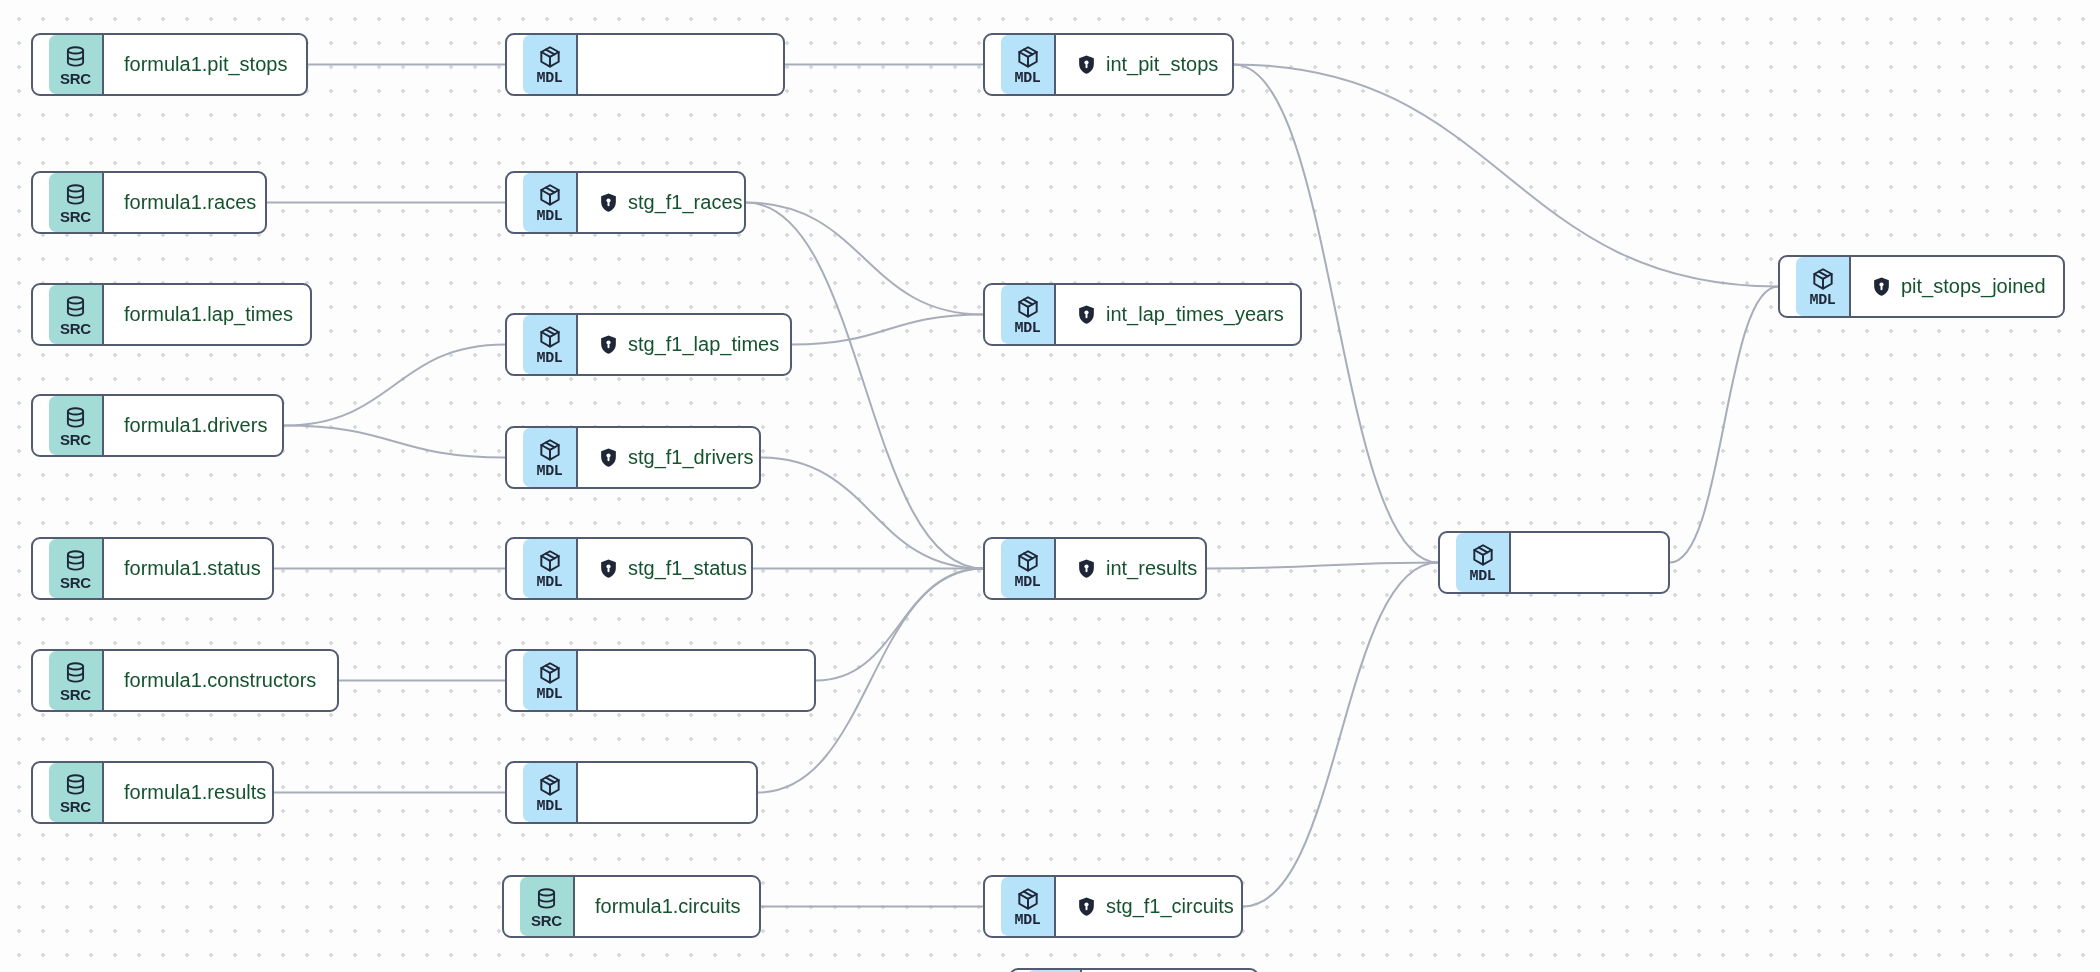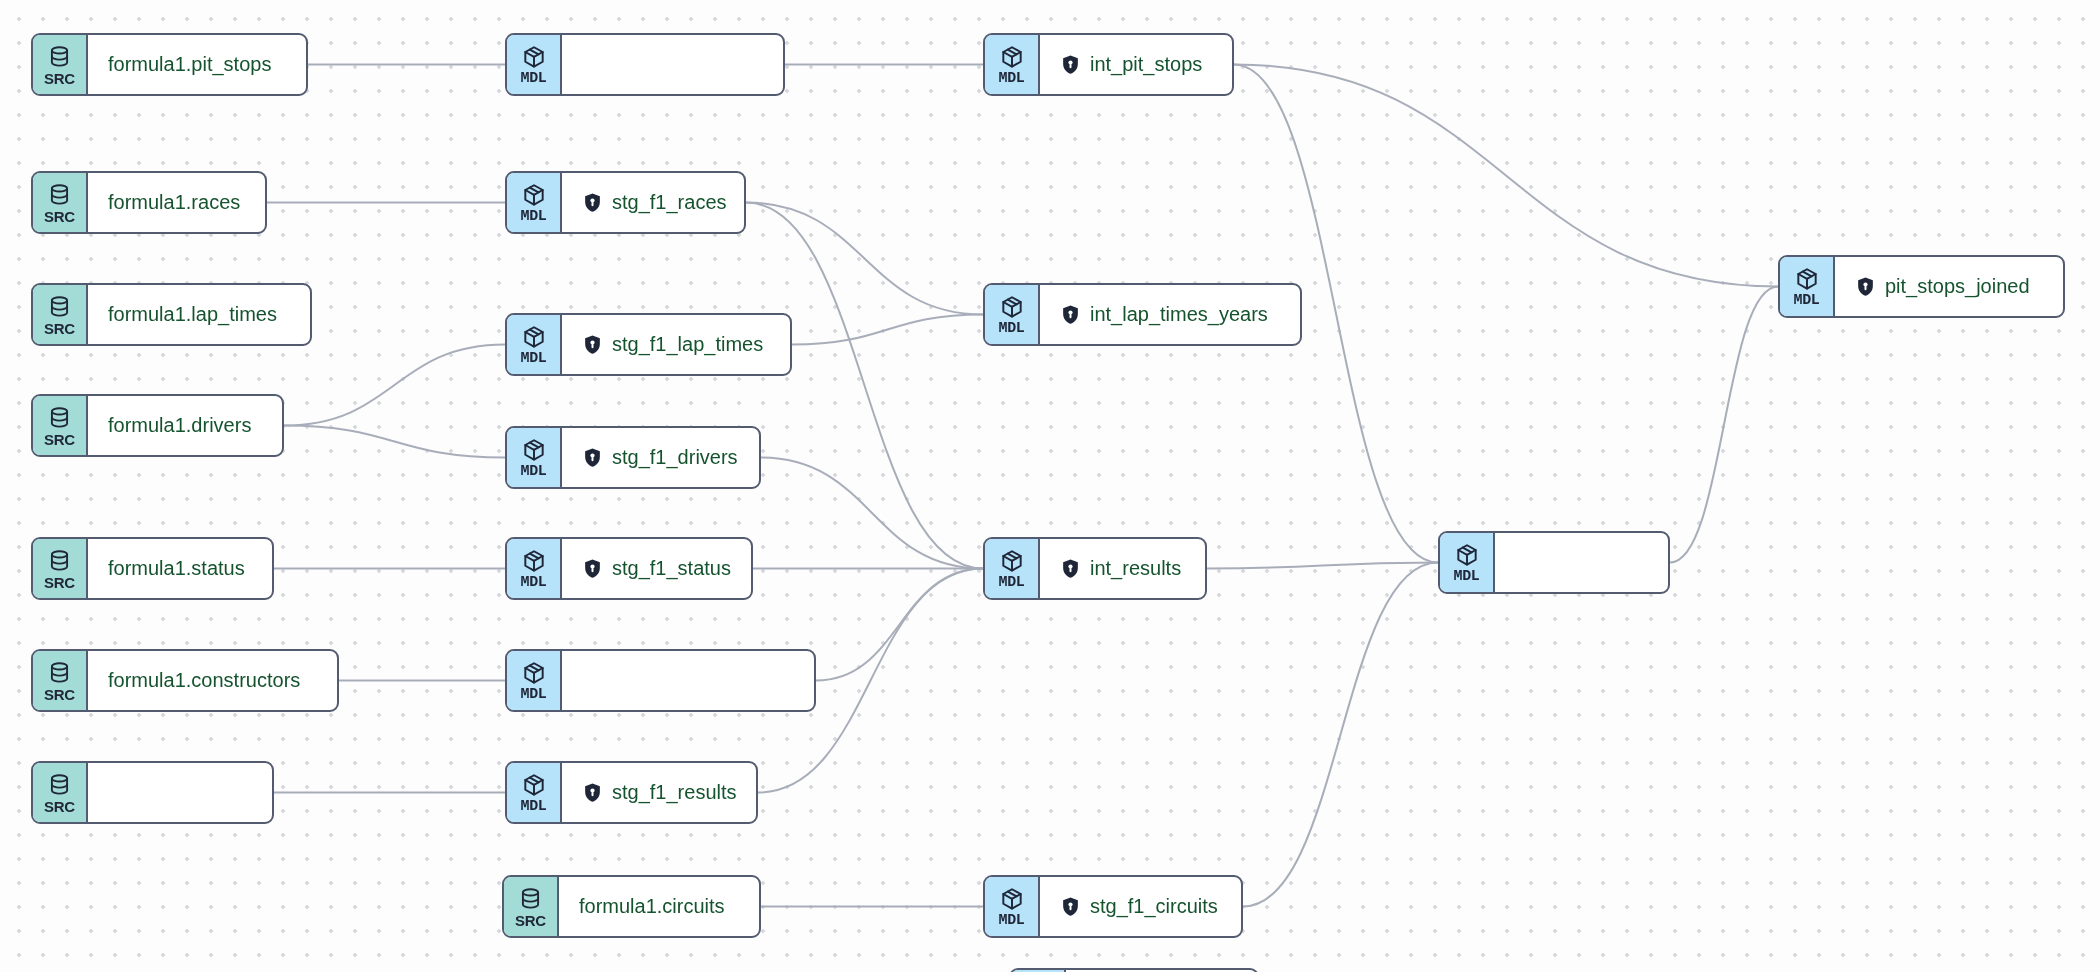--- a/index.html
+++ b/index.html
@@ -18,20 +18,21 @@
   .node{
     position:absolute;
     display:flex;
     align-items:stretch;
     height:63px;
     background:#ffffff;
     border:2px solid #525b6f;
     border-radius:9px;
     box-sizing:border-box;
     cursor:pointer;
+    padding-left:16px;
   }
   .node .iconbox{
     width:55px;
     flex:0 0 55px;
     display:flex;
     flex-direction:column;
     align-items:center;
     justify-content:center;
     gap:0px;
     border-right:2px solid #525b6f;
@@ -185,20 +186,23 @@
       <div class="iconbox">
         <span>
           <svg class="glyph" width="25" height="25" viewBox="0 0 24 24" fill="none" stroke="#1e2637" stroke-width="1.8" stroke-linecap="round">
             <ellipse cx="12" cy="5.2" rx="7.3" ry="3"></ellipse>
             <path d="M4.7 5.2 V11 c0 1.65 3.27 3 7.3 3 s7.3-1.35 7.3-3 V5.2"></path>
             <path d="M4.7 11 V16.8 c0 1.65 3.27 3 7.3 3 s7.3-1.35 7.3-3 V11"></path>
           </svg>
         </span>
         <span class="badge">SRC</span>
       </div>
+      <div class="body">
+        <span class="label">formula1.results</span>
+      </div>
     </div>
     <div class="node src" style="left: 502px; top: 875px; width: 259px;">
       <div class="iconbox">
         <span>
           <svg class="glyph" width="25" height="25" viewBox="0 0 24 24" fill="none" stroke="#1e2637" stroke-width="1.8" stroke-linecap="round">
             <ellipse cx="12" cy="5.2" rx="7.3" ry="3"></ellipse>
             <path d="M4.7 5.2 V11 c0 1.65 3.27 3 7.3 3 s7.3-1.35 7.3-3 V5.2"></path>
             <path d="M4.7 11 V16.8 c0 1.65 3.27 3 7.3 3 s7.3-1.35 7.3-3 V11"></path>
           </svg>
         </span>
@@ -322,28 +326,20 @@
       <div class="iconbox">
         <span>
           <svg class="glyph" width="26" height="26" viewBox="0 0 24 24" fill="none" stroke="#1e2637" stroke-width="1.8" stroke-linejoin="round" stroke-linecap="round">
             <path d="M12 3 L20 7.4 V16.4 L12 20.8 L4 16.4 V7.4 Z"></path>
             <path d="M4 7.4 L12 11.8 L20 7.4"></path>
             <path d="M12 11.8 V20.8"></path>
             <path d="M8.2 5.1 L16.2 9.5"></path>
           </svg>
         </span>
         <span class="badge">MDL</span>
-      </div>
-      <div class="body">
-        <svg class="shield" width="21" height="21" viewBox="0 0 24 24">
-          <path fill="#1e2637" d="M12 1.6 L20.4 4.8 V11 c0 5.8-3.4 9.7-8.4 11.5 C7 20.7 3.6 16.8 3.6 11 V4.8 Z"></path>
-          <circle cx="12" cy="9.8" r="2.4" fill="#ffffff"></circle>
-          <rect x="10.85" y="11.4" width="2.3" height="4.9" rx="1.15" fill="#ffffff"></rect>
-        </svg>
-        <span class="label">stg_f1_results</span>
       </div>
     </div>
     <div class="node mdl" style="left: 983px; top: 875px; width: 260px;">
       <div class="iconbox">
         <span>
           <svg class="glyph" width="26" height="26" viewBox="0 0 24 24" fill="none" stroke="#1e2637" stroke-width="1.8" stroke-linejoin="round" stroke-linecap="round">
             <path d="M12 3 L20 7.4 V16.4 L12 20.8 L4 16.4 V7.4 Z"></path>
             <path d="M4 7.4 L12 11.8 L20 7.4"></path>
             <path d="M12 11.8 V20.8"></path>
             <path d="M8.2 5.1 L16.2 9.5"></path>

